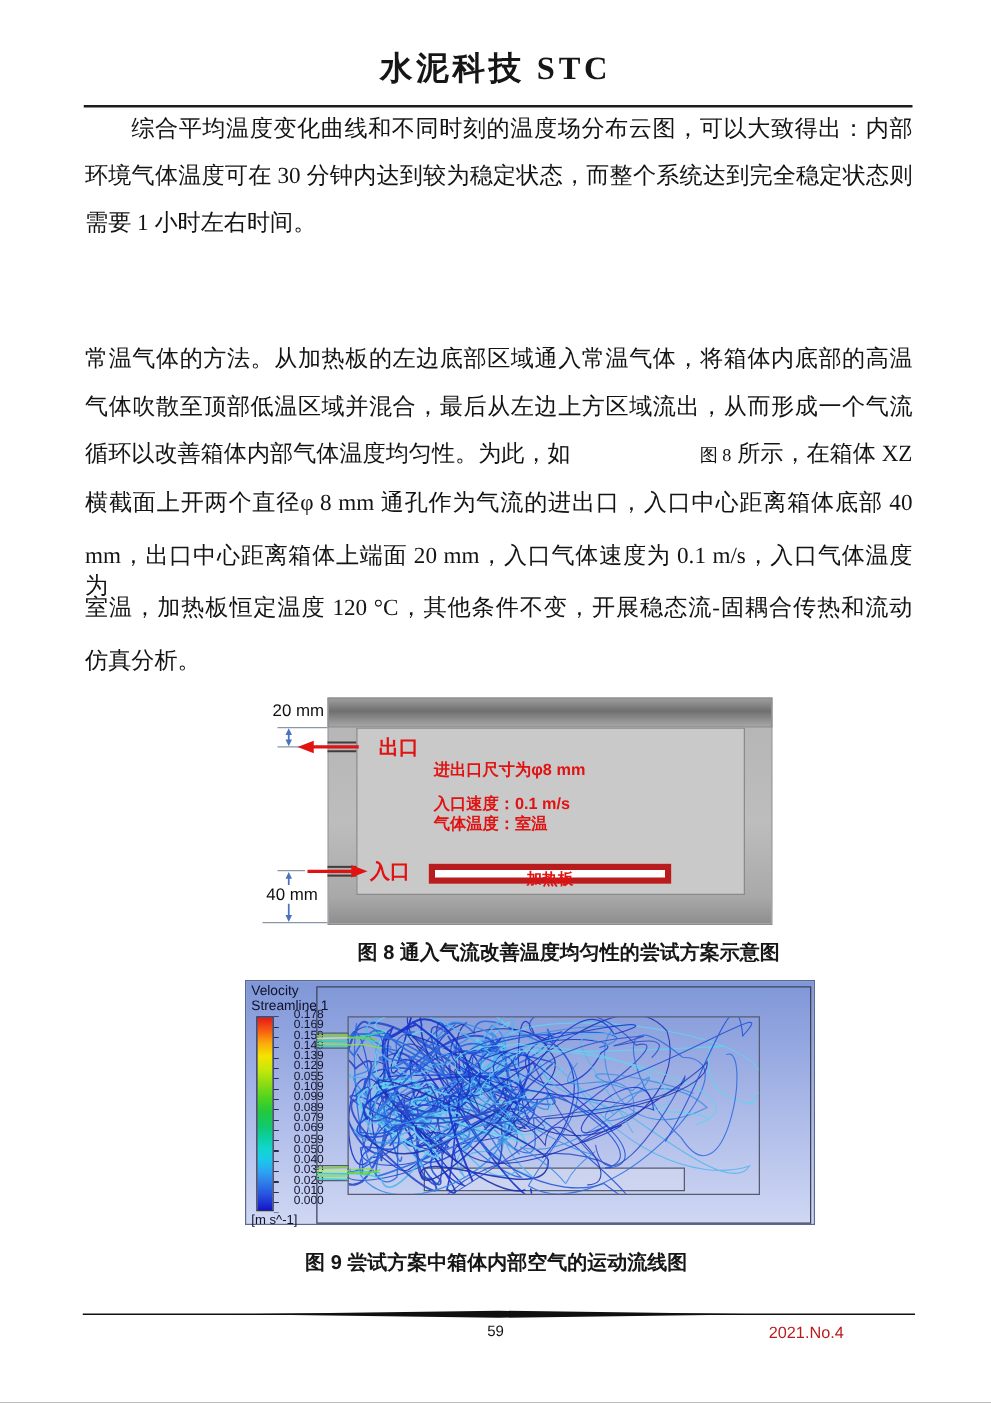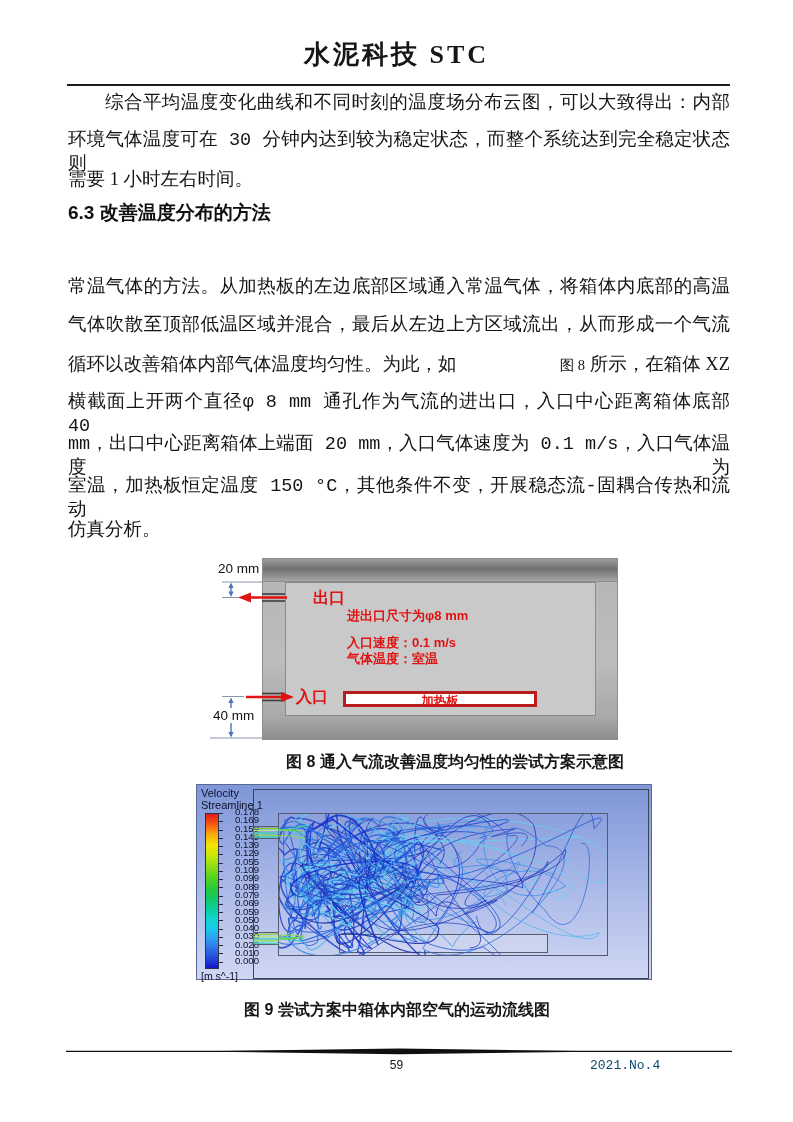--- a/index.html
+++ b/index.html
@@ -7,40 +7,40 @@
         font-family:"Liberation Serif","DejaVu Serif",serif;color:#111;}
   .abs{position:absolute;}
 
   
   .journal-title{left:0;top:40px;width:793px;text-align:center;font-size:26px;line-height:30px;
                  font-weight:700;letter-spacing:3px;color:#161616;}
   .header-rule{left:67px;top:84px;width:663px;height:2px;background:#1c1c1c;}
 
   
   .bodyline{left:68px;width:662px;height:26px;font-size:18.5px;line-height:24px;color:#141414;}
-  .just{text-align:justify;text-align-last:justify;font-family:Liberation Mono, monospace;}
+  .just{text-align:justify;text-align-last:justify;}
   .indent{left:105px;width:625px;}
   .heading{left:68px;width:662px;font-family:"Liberation Sans","DejaVu Sans",sans-serif;
            font-weight:700;font-size:19px;color:#101010;}
   .gapline{display:flex;justify-content:space-between;align-items:baseline;}
   .xref-small{font-size:14.5px;}
   .gap-right{white-space:nowrap;}
 
   
   .fig8{left:200px;top:550px;width:470px;height:202px;
         font-family:"Liberation Sans","DejaVu Sans",sans-serif;}
   .f8-outer{left:62px;top:8px;width:356px;height:182px;
             background:linear-gradient(180deg,#b4b4b4 0%,#bdbdbd 55%,#a9a9a9 88%,#8e8e8e 100%);
             border:1px solid #8d8d8d;box-sizing:border-box;}
   .f8-band{left:62px;top:8px;width:356px;height:24px;
            background:linear-gradient(180deg,#9d9d9d 0%,#6f6f6f 45%,#a6a6a6 100%);
            border:1px solid #8d8d8d;box-sizing:border-box;}
   .f8-inner{left:85px;top:32px;width:311px;height:134px;background:#c9c9c9;
             border:1px solid #8a8a8a;box-sizing:border-box;}
-  .f8-heater{left:143px;top:141px;width:194px;height:16px;background:#ffffff;border:3px solid #b91c1c;
+  .f8-heater{left:143px;top:141px;width:194px;height:16px;background:#ffffff;border:5px solid #b91c1c;
              box-sizing:border-box;text-align:center;font-size:12.5px;line-height:14px;font-weight:700;color:#e01212;}
   .f8-note{color:#e01212;font-weight:700;font-size:13px;line-height:15px;white-space:nowrap;}
   .f8-port{color:#e01212;font-weight:700;font-size:16px;white-space:nowrap;}
   .f8-dim{color:#101010;font-size:13.5px;white-space:nowrap;}
   .f8-dim-bg{background:#ffffff;padding:0 1px;}
   .f8-svg{left:0;top:0;width:470px;height:202px;pointer-events:none;}
 
   .figcap{font-family:"Liberation Sans","DejaVu Sans",sans-serif;font-weight:600;
           font-size:16px;color:#161616;text-align:center;}
   .cap8{left:130px;top:752px;width:650px;}
@@ -65,46 +65,45 @@
   .f9-domain{left:81px;top:28px;width:330px;height:143px;border:1px solid #565b70;box-sizing:border-box;}
   .f9-heater{left:142px;top:149px;width:209px;height:19px;border:1px solid #565b70;box-sizing:border-box;
              background:rgba(213,219,240,0.55);}
   .f9-stub{width:26px;height:13px;border:1px solid #565b70;box-sizing:border-box;left:56px;}
   .f9-flow{left:0;top:0;width:456px;height:196px;pointer-events:none;}
 
   
   .footer-rule{left:66px;top:1048px;width:666px;height:7px;}
   .page-num{left:0;top:1058px;width:793px;text-align:center;font-size:12px;
             font-family:"Liberation Sans","DejaVu Sans",sans-serif;color:#141414;}
-  .issue{left:590px;top:1058px;width:110px;text-align:left;font-size:13px;
-         font-family:Liberation Mono, monospace;color:#0c4a6e;}
+  .issue{left:590px;top:1058px;width:110px;text-align:center;font-size:13px;
+         font-family:Liberation Sans, sans-serif;color:#b91c1c;}
 </style>
 </head>
 <body>
 
 <div class="page">
 
   <div class="abs journal-title">水泥科技 STC</div>
   <div class="abs header-rule"></div>
 
   <div class="abs bodyline just indent" style="top:92px">综合平均温度变化曲线和不同时刻的温度场分布云图，可以大致得出：内部</div>
   <div class="abs bodyline just" style="top:129px">环境气体温度可在 30 分钟内达到较为稳定状态，而整个系统达到完全稳定状态则</div>
   <div class="abs bodyline" style="top:167px">需要 1 小时左右时间。</div>
 
-  <div class="abs bodyline heading" style="top:201px">6.3 改善温度分布的方法</div>
 
   <div class="abs bodyline just" style="top:276px">常温气体的方法。从加热板的左边底部区域通入常温气体，将箱体内底部的高温</div>
   <div class="abs bodyline just" style="top:314px">气体吹散至顶部低温区域并混合，最后从左边上方区域流出，从而形成一个气流</div>
   <div class="abs bodyline gapline" style="top:352px">
     <span>循环以改善箱体内部气体温度均匀性。为此，如</span>
     <span class="gap-right"><span class="xref-small">图 8</span> <span>所示，在箱体 XZ</span></span>
   </div>
   <div class="abs bodyline just" style="top:391px">横截面上开两个直径φ 8 mm 通孔作为气流的进出口，入口中心距离箱体底部 40</div>
   <div class="abs bodyline just" style="top:433px">mm，出口中心距离箱体上端面 20 mm，入口气体速度为 0.1 m/s，入口气体温度为</div>
-  <div class="abs bodyline just" style="top:475px">室温，加热板恒定温度 150 °C，其他条件不变，开展稳态流-固耦合传热和流动</div>
+  <div class="abs bodyline just" style="top:475px">室温，加热板恒定温度 120 °C，其他条件不变，开展稳态流-固耦合传热和流动</div>
   <div class="abs bodyline" style="top:517px">仿真分析。</div>
 
   <div class="abs fig8">
     <div class="abs f8-outer"></div>
     <div class="abs f8-band"></div>
     <div class="abs f8-inner"></div>
     <div class="abs f8-heater">加热板</div>
 
     <svg class="abs f8-svg" viewBox="0 0 470 202">
 
@@ -130,21 +129,21 @@
 
       <line x1="62" y1="143.5" x2="85" y2="143.5" stroke="#3e3e3e" stroke-width="1.6"></line>
       <line x1="62" y1="150.5" x2="85" y2="150.5" stroke="#3e3e3e" stroke-width="1.6"></line>
 
       <line x1="46" y1="147" x2="82" y2="147" stroke="#e01212" stroke-width="2.6"></line>
       <polygon points="94,147 81,142 81,152" fill="#e01212"></polygon>
     </svg>
 
     <div class="abs f8-dim" style="left:18px;top:11px">20 mm</div>
     <div class="abs f8-dim f8-dim-bg" style="left:12px;top:158px">40 mm</div>
-    <div class="abs f8-port" style="left:113px;top:38px">出口</div>
+    <div class="abs f8-port" style="left:103px;top:38px">出口</div>
     <div class="abs f8-port" style="left:96px;top:137px">入口</div>
     <div class="abs f8-note" style="left:147px;top:58px">进出口尺寸为φ8 mm</div>
     <div class="abs f8-note" style="left:147px;top:85px">入口速度：0.1 m/s</div>
     <div class="abs f8-note" style="left:147px;top:101px">气体温度：室温</div>
   </div>
   <div class="abs figcap cap8">图 8 通入气流改善温度均匀性的尝试方案示意图</div>
 
   <div class="abs fig9">
     <div class="abs f9-legend-title">
       <div>Velocity</div>

